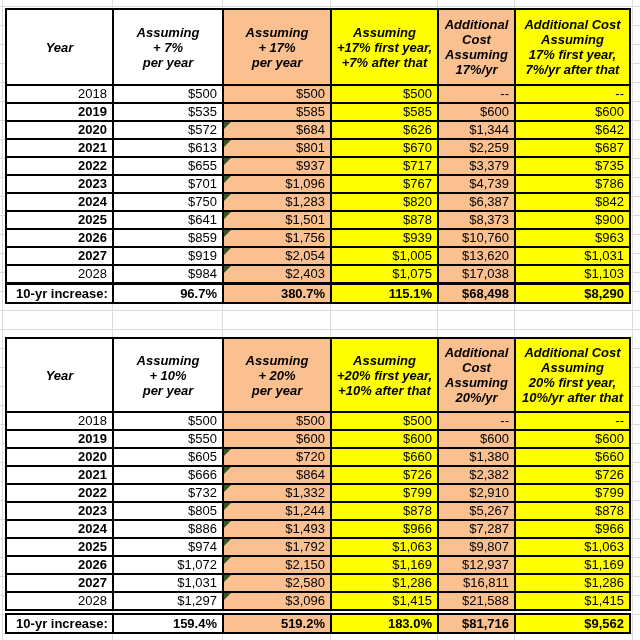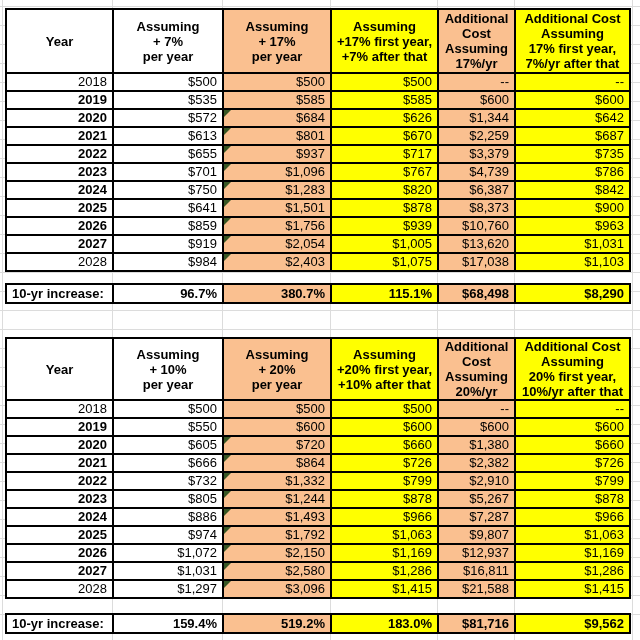--- a/index.html
+++ b/index.html
@@ -10,40 +10,40 @@
     background-position:0 -12px;
     font-family:"Liberation Sans",sans-serif;color:#000;
   }
   .vline{position:absolute;top:0;bottom:0;width:1px;background:#dcdcdc;z-index:0;}
   .tbl{position:absolute;left:5px;z-index:1;background:#fff;}
   table.grid{border-collapse:collapse;table-layout:fixed;width:624px;background:#fff;}
   .c0{width:107px}.c1{width:110px}.c2{width:108px}.c3{width:107px}.c4{width:77px}.c5{width:115px}
   th,td{border:2px solid #000;overflow:hidden;}
   th{
     font-weight:bold;font-size:13px;line-height:15px;text-align:center;
-    vertical-align:middle;white-space:pre-line;padding:0 0;
+    vertical-align:middle;white-space:pre-line;padding:6px 0;font-style:italic;
   }
   #t0 th{height:62px;}
   #t1 th{height:59px;}
   td{
     font-size:13px;line-height:16px;height:16px;padding:0 5px 0 0;
     text-align:right;vertical-align:middle;white-space:nowrap;
   }
   .ycell{font-weight:bold;}
   .boldrow td{font-weight:normal;}
   .vcell{position:relative;}
   .flag{
     position:absolute;left:0;top:0;width:0;height:0;
     border-top:7px solid #375623;border-right:7px solid transparent;
   }
   .bg-white{background:#ffffff;}
   .bg-orange{background:#FAC090;}
   .bg-yellow{background:#FFFF00;}
   .sum td{font-weight:bold;height:17px;}
-  .sum td.label{text-align:left;padding:0 0 0 5px;}
+  .sum td.label{text-align:center;padding:0 0 0 5px;}
   #t0{top:8px;}
   #s0{top:283px;}
   #t1{top:337px;}
   #s1{top:613px;}
 </style>
 </head>
 <body>
 
 <div class="sheet">
   <div class="vline" style="left:2px"></div>

